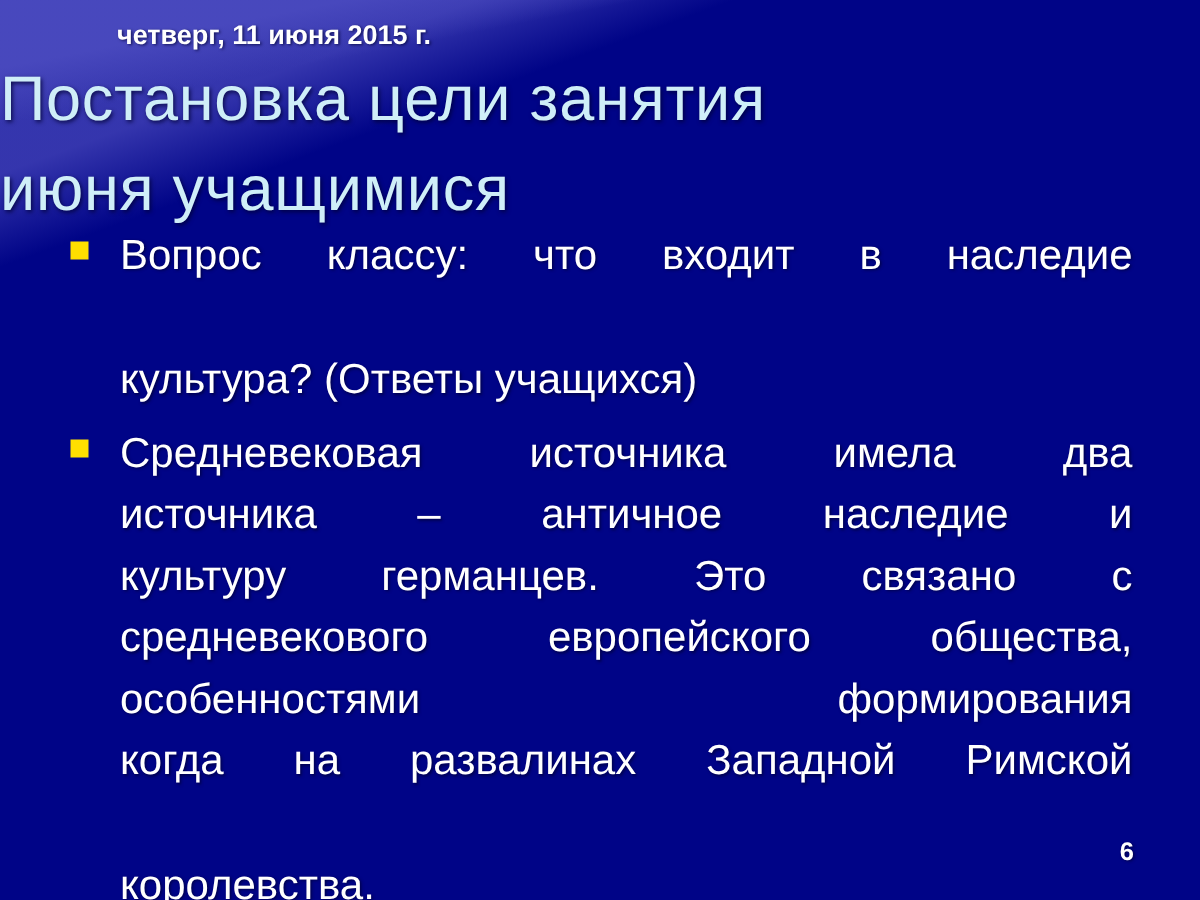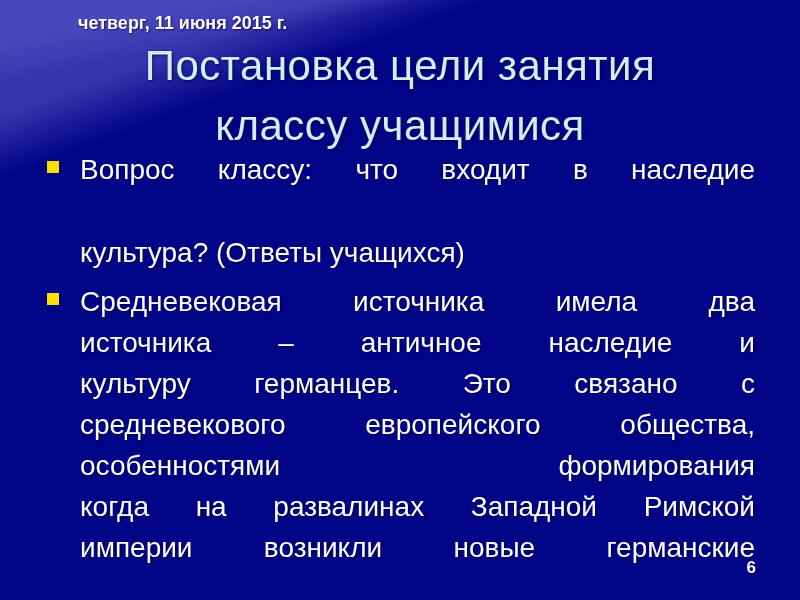--- a/index.html
+++ b/index.html
@@ -14,21 +14,21 @@
       linear-gradient(160deg, rgba(62,62,180,0.85) 0%, rgba(62,62,180,0.85) 13%, rgba(62,62,180,0) 20%);
   }
   .date {
     position: absolute; left: 78px; top: 13px;
     font-size: 18px; font-weight: bold;
     color: var(--text, #ffffff);
     text-shadow: 1px 1px 2px rgba(0,0,50,0.7);
   }
   .title {
     position: absolute; left: 0; right: 0; top: 36px;
-    text-align: center;
+    text-align: left;
     color: var(--title, #cfeef8);
     font-size: 42px; line-height: 60px; letter-spacing: 0.5px;
     text-shadow: 1px 1px 3px rgba(0,0,50,0.8);
   }
   .content {
     position: absolute; left: 47px; top: 149px; width: 708px;
   }
   .bullet-item {
     position: relative;
     padding-left: 33px;
@@ -52,36 +52,35 @@
   }
 </style>
 </head>
 <body>
 
 <div class="slide" style="--bg: #000487; --title: #cfeef8; --text: #ffffff; --bullet: #ffdf00;">
   <div class="date">четверг, 11 июня 2015 г.</div>
 
   <div class="title">
     <div>Постановка цели занятия</div>
-    <div>классу учащимися</div>
+    <div>июня учащимися</div>
   </div>
 
   <div class="content">
       <div class="bullet-item">
         <span class="bullet-square"></span>
         <div class="line">Вопрос классу: что входит в наследие</div>
         <div class="line last">культура? (Ответы учащихся)</div>
       </div>
       <div class="bullet-item">
         <span class="bullet-square"></span>
         <div class="line">Средневековая источника имела два</div>
         <div class="line">источника – античное наследие и</div>
         <div class="line">культуру германцев. Это связано с</div>
         <div class="line">средневекового европейского общества,</div>
         <div class="line">особенностями формирования</div>
         <div class="line">когда на развалинах Западной Римской</div>
-        <div class="line">империи возникли новые германские</div>
         <div class="line last">королевства.</div>
       </div>
     </div>
 
   <div class="page-number">6</div>
 </div>
 
 </body></html>

